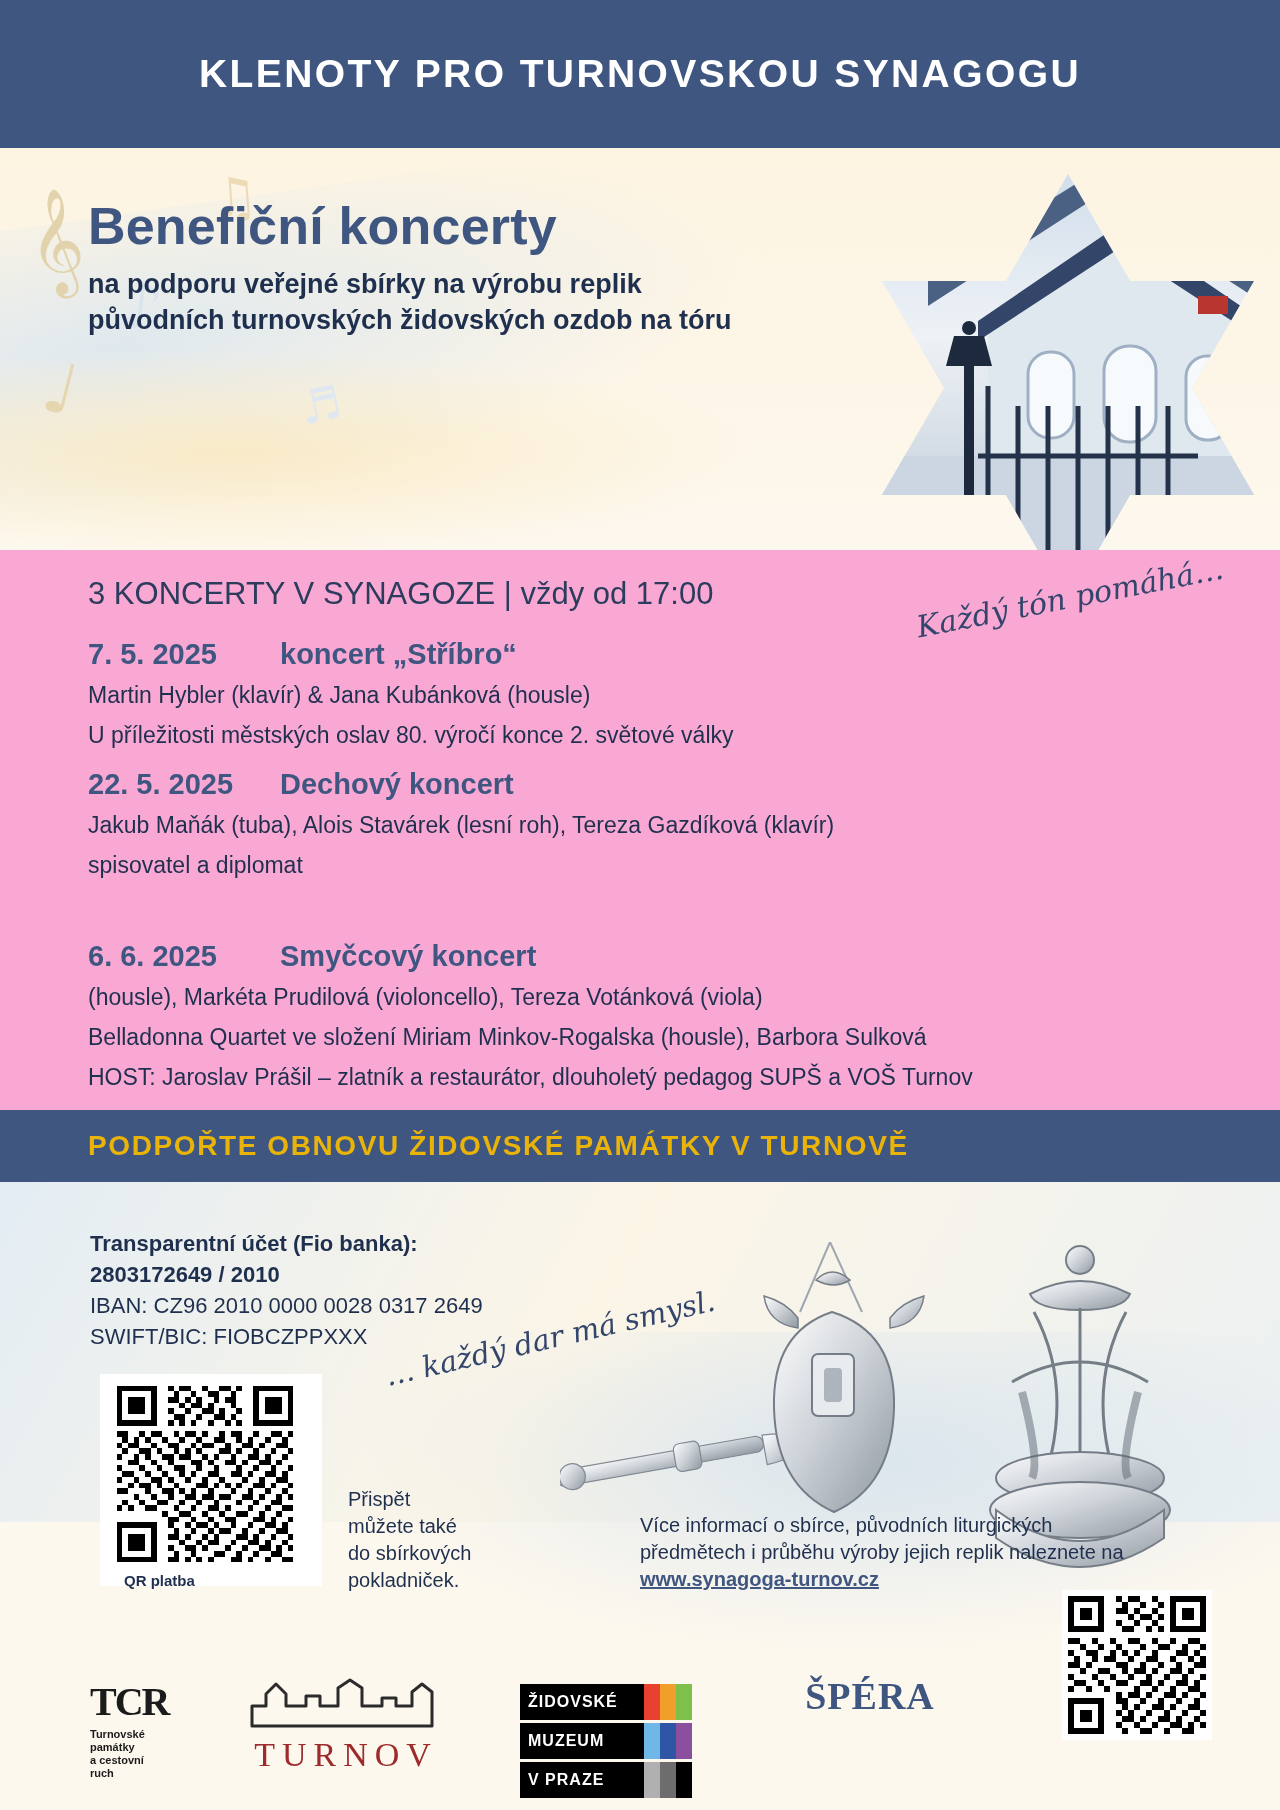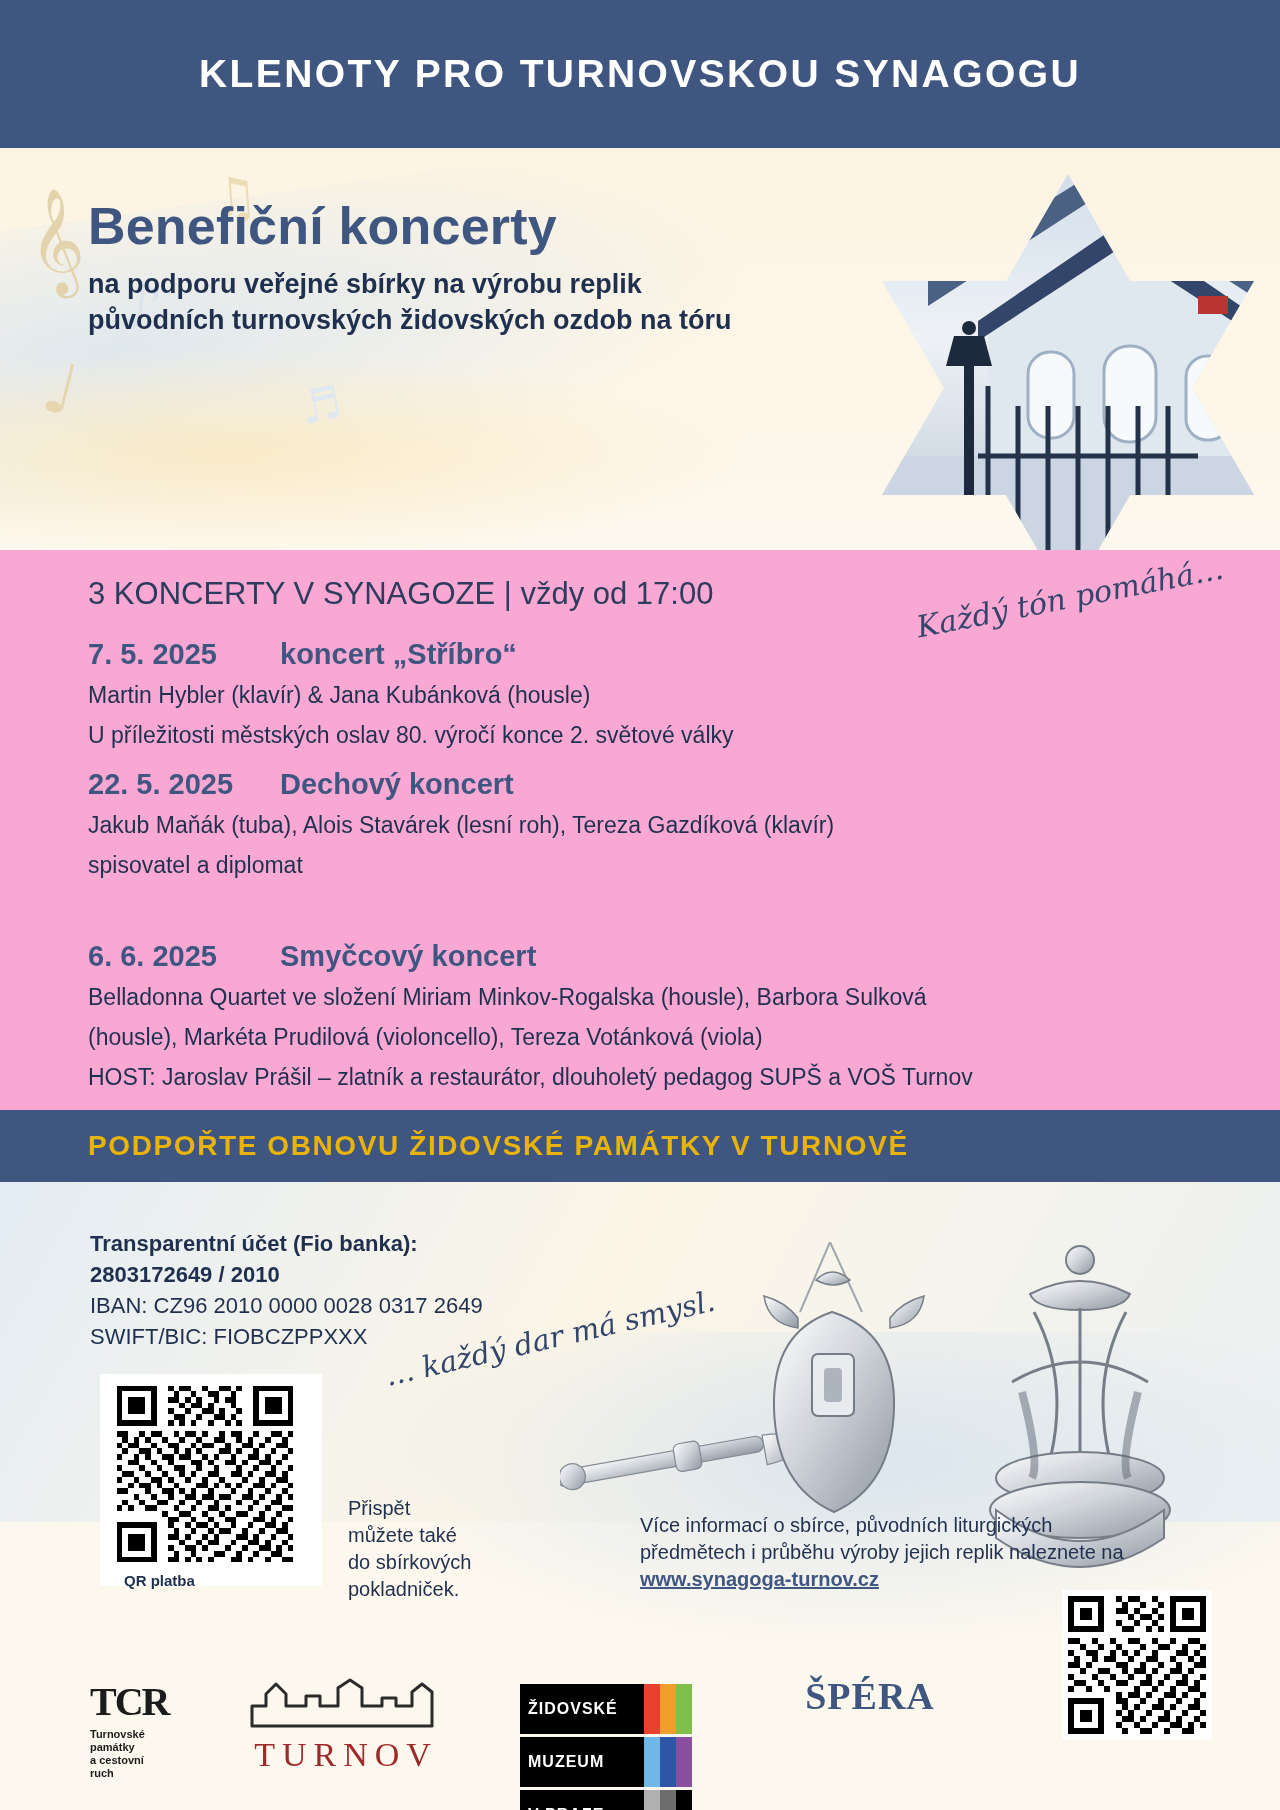--- a/index.html
+++ b/index.html
@@ -217,21 +217,21 @@
   }
   .qr-label {
     position: absolute;
     left: 124px; top: 390px;
     font-size: 15px;
     font-weight: bold;
     color: #1f2f4e;
   }
   .contrib {
     position: absolute;
-    left: 348px; top: 313px;
+    left: 348px; top: 304px;
     font-size: 20px;
     line-height: 27px;
     color: #1f2f4e;
   }
   .moreinfo {
     position: absolute;
     left: 640px; top: 330px;
     font-size: 20px;
     line-height: 27px;
     color: #1f2f4e;
@@ -291,21 +291,21 @@
     display: flex;
     align-items: stretch;
     margin-bottom: 3px;
   }
   .zmp-text {
     background: #000;
     color: #fff;
     font-size: 16px;
     font-weight: bold;
     letter-spacing: 1px;
-    padding: 16px 8px;
+    padding: 9px 8px;
     width: 108px;
   }
   .zmp-chip { width: 16px; }
   .logo-spera { position:absolute; left: 740px; top: 8px; width: 260px; text-align:center;}
   .logo-spera .big {
     font-family: "Liberation Serif", serif;
     font-size: 38px;
     font-weight: bold;
     color: #3f5680;
     letter-spacing: 1px;
@@ -403,22 +403,22 @@
         <span class="date">22. 5. 2025</span><span>Dechový koncert</span>
       </div>
       <div class="c-line">Jakub Maňák (tuba), Alois Stavárek (lesní roh), Tereza Gazdíková (klavír)</div>
       <div class="c-line">spisovatel a diplomat</div>
     </div>
 
     <div class="concert c3">
       <div class="c-head">
         <span class="date">6. 6. 2025</span><span>Smyčcový koncert</span>
       </div>
+      <div class="c-line">(housle), Markéta Prudilová (violoncello), Tereza Votánková (viola)</div>
       <div class="c-line">Belladonna Quartet ve složení Miriam Minkov-Rogalska (housle), Barbora Sulková</div>
-      <div class="c-line">(housle), Markéta Prudilová (violoncello), Tereza Votánková (viola)</div>
       <div class="c-line">HOST:  Jaroslav Prášil – zlatník a restaurátor, dlouholetý pedagog SUPŠ a VOŠ Turnov</div>
     </div>
   </div>
 
   <div class="support-banner">
     <h2>PODPOŘTE OBNOVU ŽIDOVSKÉ PAMÁTKY V TURNOVĚ</h2>
   </div>
 
   <div class="bottom">
     <div class="bottom-wash"></div>

